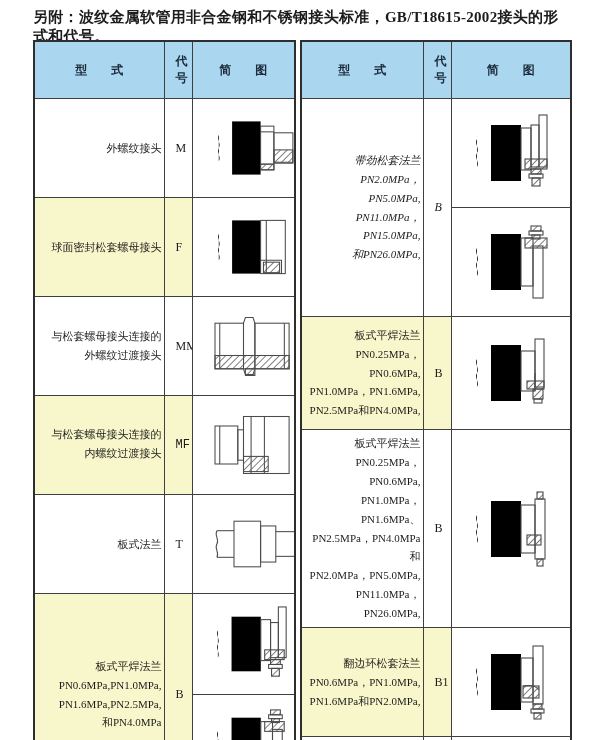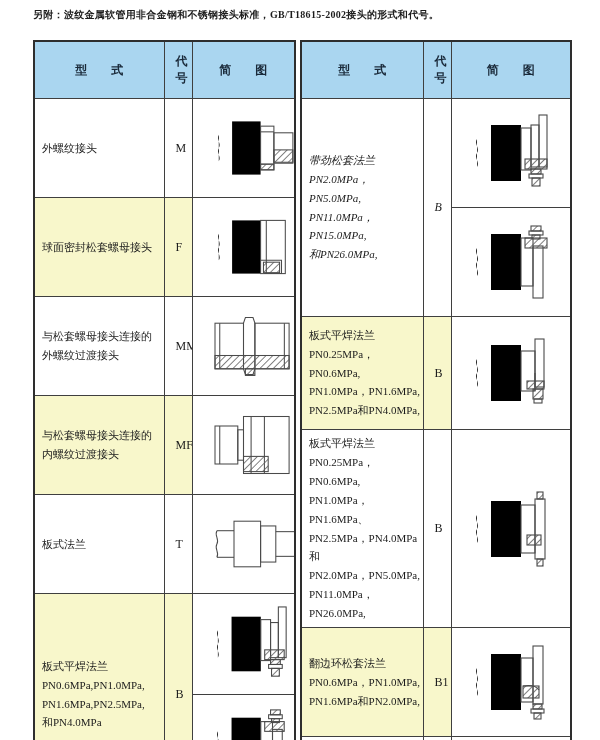--- a/index.html
+++ b/index.html
@@ -1,25 +1,25 @@
 <!DOCTYPE html>
 <html style="--header-bg: #aad6f0; --highlight-bg: #f8f7cb;"><head>
 <meta charset="utf-8">
 <style>
   html,body{margin:0;padding:0;background:#fff;}
   .page{position:relative;width:600px;height:740px;background:#fff;overflow:hidden;
         font-family:"Liberation Serif","DejaVu Serif",serif;color:#1c1c1c;}
-  .title{position:absolute;left:33px;top:8px;width:540px;font-size:10px;font-weight:bold;
+  .title{position:absolute;left:33px;top:8px;width:540px;font-size:15px;font-weight:bold;
          letter-spacing:0.3px;}
   .tables{position:absolute;left:33px;top:40px;display:flex;gap:4px;align-items:flex-start;}
   table{border-collapse:collapse;table-layout:fixed;border:2px solid #2e2e2e;}
   td,th{border:1px solid #3f3f3f;padding:11px;margin:0;box-sizing:border-box;overflow:hidden;}
   th{background:var(--header-bg,#aad6f0);font-size:12px;font-weight:bold;text-align:center;
      height:28px;color:#1a2a3a;}
-  td.type{font-size:11px;line-height:1.72;text-align:left;vertical-align:middle;
+  td.type{font-size:11px;line-height:1.72;text-align:right;vertical-align:middle;
           padding:4px 2px 4px 7px;white-space:pre-line;}
   td.code{font-size:12px;text-align:center;vertical-align:middle;}
   td.sketch{background:#fff;text-align:center;vertical-align:middle;}
   tr.hl td.type, tr.hl td.code{background:var(--highlight-bg,#f8f7cb);margin-top:45px;}
   .diag{display:block;margin:0 auto;}
   .diag line,.diag rect,.diag path,.diag polygon{stroke:#4a4a4a;stroke-width:1.1;fill:none;}
   .diag .h{fill:url(#hatch);}
   .defs-holder{position:absolute;width:0;height:0;overflow:hidden;}
 </style>
 </head>
@@ -104,21 +104,21 @@
             <rect x="52" y="16" width="36" height="48"></rect>
             <line x1="83" y1="16" x2="83" y2="64"></line>
             <polygon points="42,10 50,10 52,16 52,64 50,70 42,70 40,64 40,16"></polygon>
             <rect class="h" x="10" y="50" width="78" height="14"></rect>
             <rect class="h" x="42" y="64" width="10" height="7"></rect>
             <use href="#g-center"></use>
           </svg>
         </td>
       </tr>
 
-      <tr style="height:91px;" class="hl">
+      <tr style="height:91px;font-family:Liberation Mono, monospace;" class="hl">
         <td class="type">与松套螺母接头连接的内螺纹过渡接头</td>
         <td class="code">MF</td>
         <td class="sketch">
           <svg class="diag" width="98" height="76" viewBox="0 0 100 80">
             <rect x="10" y="20" width="24" height="40"></rect>
             <line x1="15" y1="20" x2="15" y2="60"></line>
             <rect x="34" y="24" width="6" height="32"></rect>
             <rect x="40" y="10" width="48" height="60"></rect>
             <line x1="48" y1="10" x2="48" y2="70"></line>
             <line x1="62" y1="10" x2="62" y2="70"></line>

